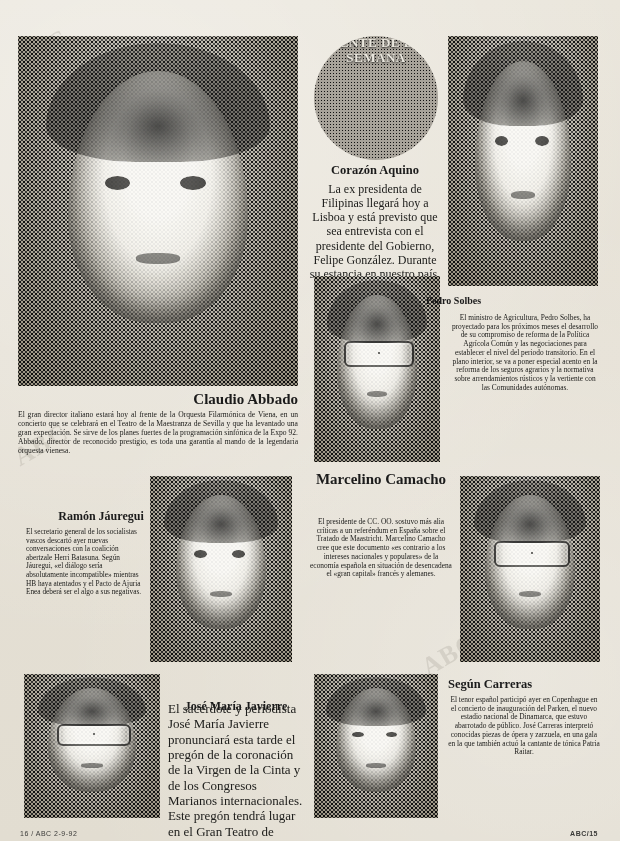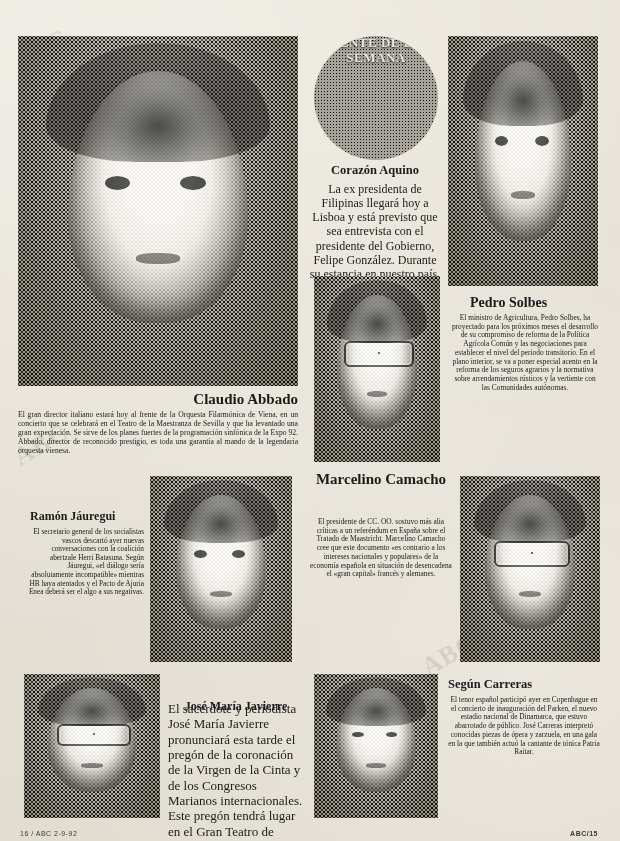--- a/index.html
+++ b/index.html
@@ -166,31 +166,31 @@
       <div class="eyeL"></div>
       <div class="eyeR"></div>
       <div class="mouth"></div>
     </div>
 
     <div class="photo face" style="left:296px;top:248px;width:126px;height:186px;">
       <div class="hair"></div>
       <div class="glasses"></div>
       <div class="mouth"></div>
     </div>
-    <div class="caption-name" style="left:452px;top:268px;width:150px;text-align:left;font-size:14px;">Pedro Solbes</div>
+    <div class="caption-name" style="left:408px;top:268px;width:150px;text-align:left;font-size:10px;">Pedro Solbes</div>
     <div class="body-text" style="left:432px;top:286px;width:150px;font-size:7.4px;text-align:center;">El ministro de Agricultura, Pedro Solbes, ha proyectado para los próximos meses el desarrollo de su compromiso de reforma de la Política Agrícola Común y las negociaciones para establecer el nivel del periodo transitorio. En el plano interior, se va a poner especial acento en la reforma de los seguros agrarios y la normativa sobre arrendamientos rústicos y la vertiente con las Comunidades autónomas.</div>
 
     <div class="photo face" style="left:132px;top:448px;width:142px;height:186px;">
       <div class="hair"></div>
       <div class="eyeL"></div>
       <div class="eyeR"></div>
       <div class="mouth"></div>
     </div>
-    <div class="caption-name" style="left:12px;top:482px;width:122px;font-size:12px;">Ramón Jáuregui</div>
-    <div class="body-text" style="left:8px;top:500px;width:118px;font-size:7.3px;text-align:right;">El secretario general de los socialistas vascos descartó ayer nuevas conversaciones con la coalición abertzale Herri Batasuna. Según Jáuregui, «el diálogo sería absolutamente incompatible» mientras HB haya atentados y el Pacto de Ajuria Enea deberá ser el algo a sus negativas.</div>
+    <div class="caption-name" style="left:22px;top:482px;width:122px;text-align:center;font-size:12px;">Ramón Jáuregui</div>
+    <div class="body-text" style="left:8px;top:500px;width:118px;font-size:7.3px;text-align:left;">El secretario general de los socialistas vascos descartó ayer nuevas conversaciones con la coalición abertzale Herri Batasuna. Según Jáuregui, «el diálogo sería absolutamente incompatible» mientras HB haya atentados y el Pacto de Ajuria Enea deberá ser el algo a sus negativas.</div>
 
     <div class="caption-name" style="left:290px;top:444px;width:146px;text-align:center;font-size:15px;">Marcelino Camacho</div>
     <div class="body-text" style="left:292px;top:490px;width:142px;font-size:7.4px;text-align:center;">El presidente de CC. OO. sostuvo más alia críticas a un referéndum en España sobre el Tratado de Maastricht. Marcelino Camacho cree que este documento «es contrario a los intereses nacionales y populares» de la economía española en situación de desencadena el «gran capital» francés y alemanes.</div>
     <div class="photo face" style="left:442px;top:448px;width:140px;height:186px;">
       <div class="hair"></div>
       <div class="glasses"></div>
       <div class="mouth"></div>
     </div>
 
     <div class="photo face" style="left:6px;top:646px;width:136px;height:144px;">

